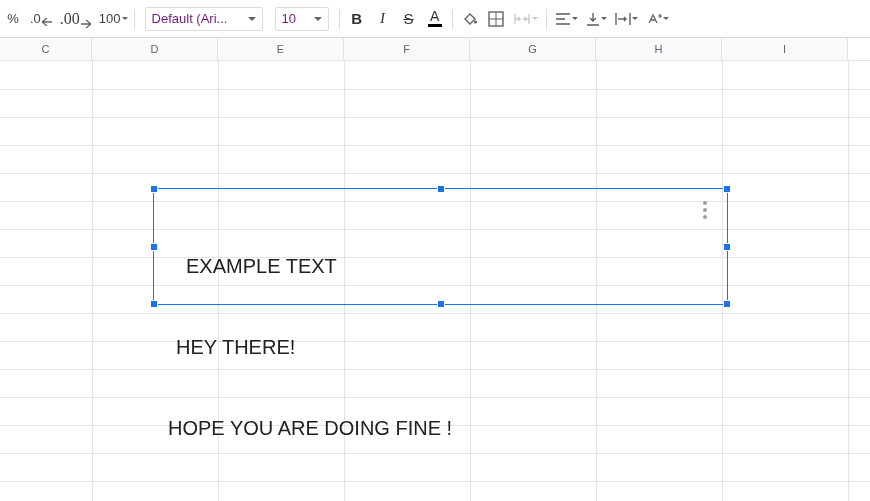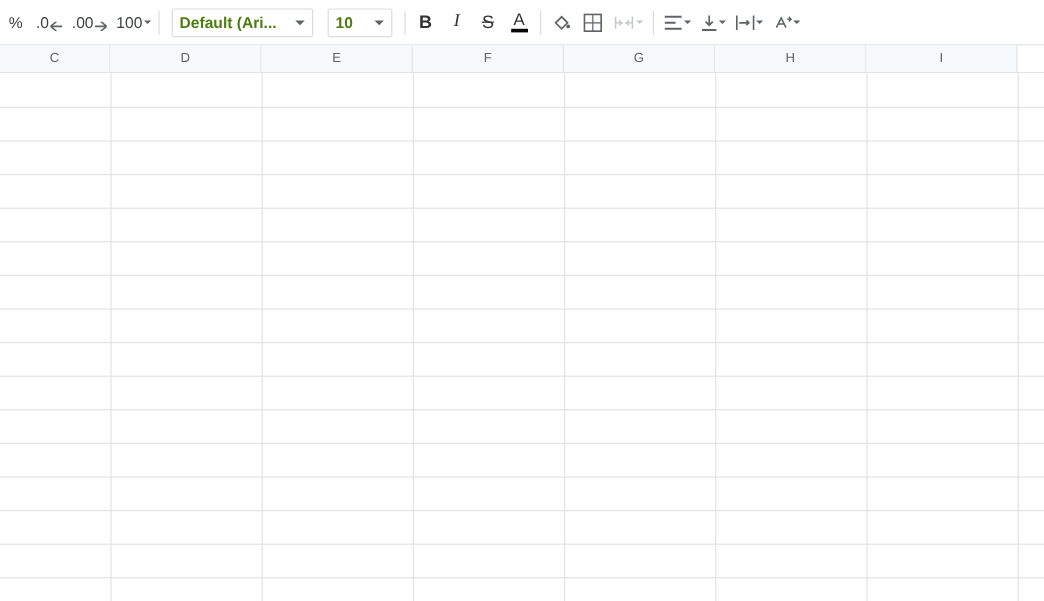--- a/index.html
+++ b/index.html
@@ -54,22 +54,21 @@
     border-radius: 2px;
     padding: 0 6px;
     margin: 0 6px;
     cursor: pointer;
     background: #fff;
   }
   .font-name-box { width: 118px; justify-content: space-between; }
   .font-size-box { width: 54px; justify-content: space-between; }
   .font-name-box span, .font-size-box span {
     white-space: nowrap; overflow: hidden; text-overflow: ellipsis;
-    color: #4d7c0f;
-    font-weight: bold;
+    color: #701a75;
   }
 
   .caret {
     width: 0; height: 0;
     border-left: 4px solid transparent;
     border-right: 4px solid transparent;
     border-top: 4px solid #5f6368;
     margin-left: 4px; flex-shrink: 0;
   }
   .caret-small {
@@ -173,21 +172,21 @@
   <div class="btn">
     <span style="display:flex;align-items:flex-end;gap:1px;">
       <span class="txtbtn" style="font-size:13px;">.0</span>
       <svg width="10" height="8" viewBox="0 0 10 8">
           <path d="M5 0 L0 4 L5 8 M0 4 H10" stroke="#5f6368" stroke-width="1.3" fill="none"></path>
         </svg>
     </span>
   </div>
   <div class="btn">
     <span style="display:flex;align-items:flex-end;gap:1px;">
-      <span class="txtbtn" style="font-size:13px;">.00</span>
+      <span class="txtbtn" style="font-size:16px;font-family:Liberation Serif, serif;">.00</span>
       <svg width="10" height="8" viewBox="0 0 10 8">
           <path d="M5 0 L10 4 L5 8 M10 4 H0" stroke="#5f6368" stroke-width="1.3" fill="none"></path>
         </svg>
     </span>
   </div>
   <div class="btn txtbtn" style="padding-right:2px;">
     <span>100</span>
     <span class="caret-small"></span>
   </div>
 
@@ -309,13 +308,33 @@
       <div class="hline" style="top: 224px;"></div>
       <div class="hline" style="top: 252px;"></div>
       <div class="hline" style="top: 280px;"></div>
       <div class="hline" style="top: 308px;"></div>
       <div class="hline" style="top: 336px;"></div>
       <div class="hline" style="top: 364px;"></div>
       <div class="hline" style="top: 392px;"></div>
       <div class="hline" style="top: 420px;"></div>
     </div>
 
+  <div class="textbox">
+    <div class="content">
+      <div class="l1">EXAMPLE TEXT</div>
+      <div class="l2">HEY THERE!</div>
+      <div class="l3">HOPE YOU ARE DOING FINE !</div>
+    </div>
+    <div class="kebab">
+      <span></span>
+      <span></span>
+      <span></span>
+    </div>
+    <div class="handle h-nw"></div>
+    <div class="handle h-n"></div>
+    <div class="handle h-ne"></div>
+    <div class="handle h-e"></div>
+    <div class="handle h-se"></div>
+    <div class="handle h-s"></div>
+    <div class="handle h-sw"></div>
+    <div class="handle h-w"></div>
+  </div>
 </div>
 
 </body></html>

